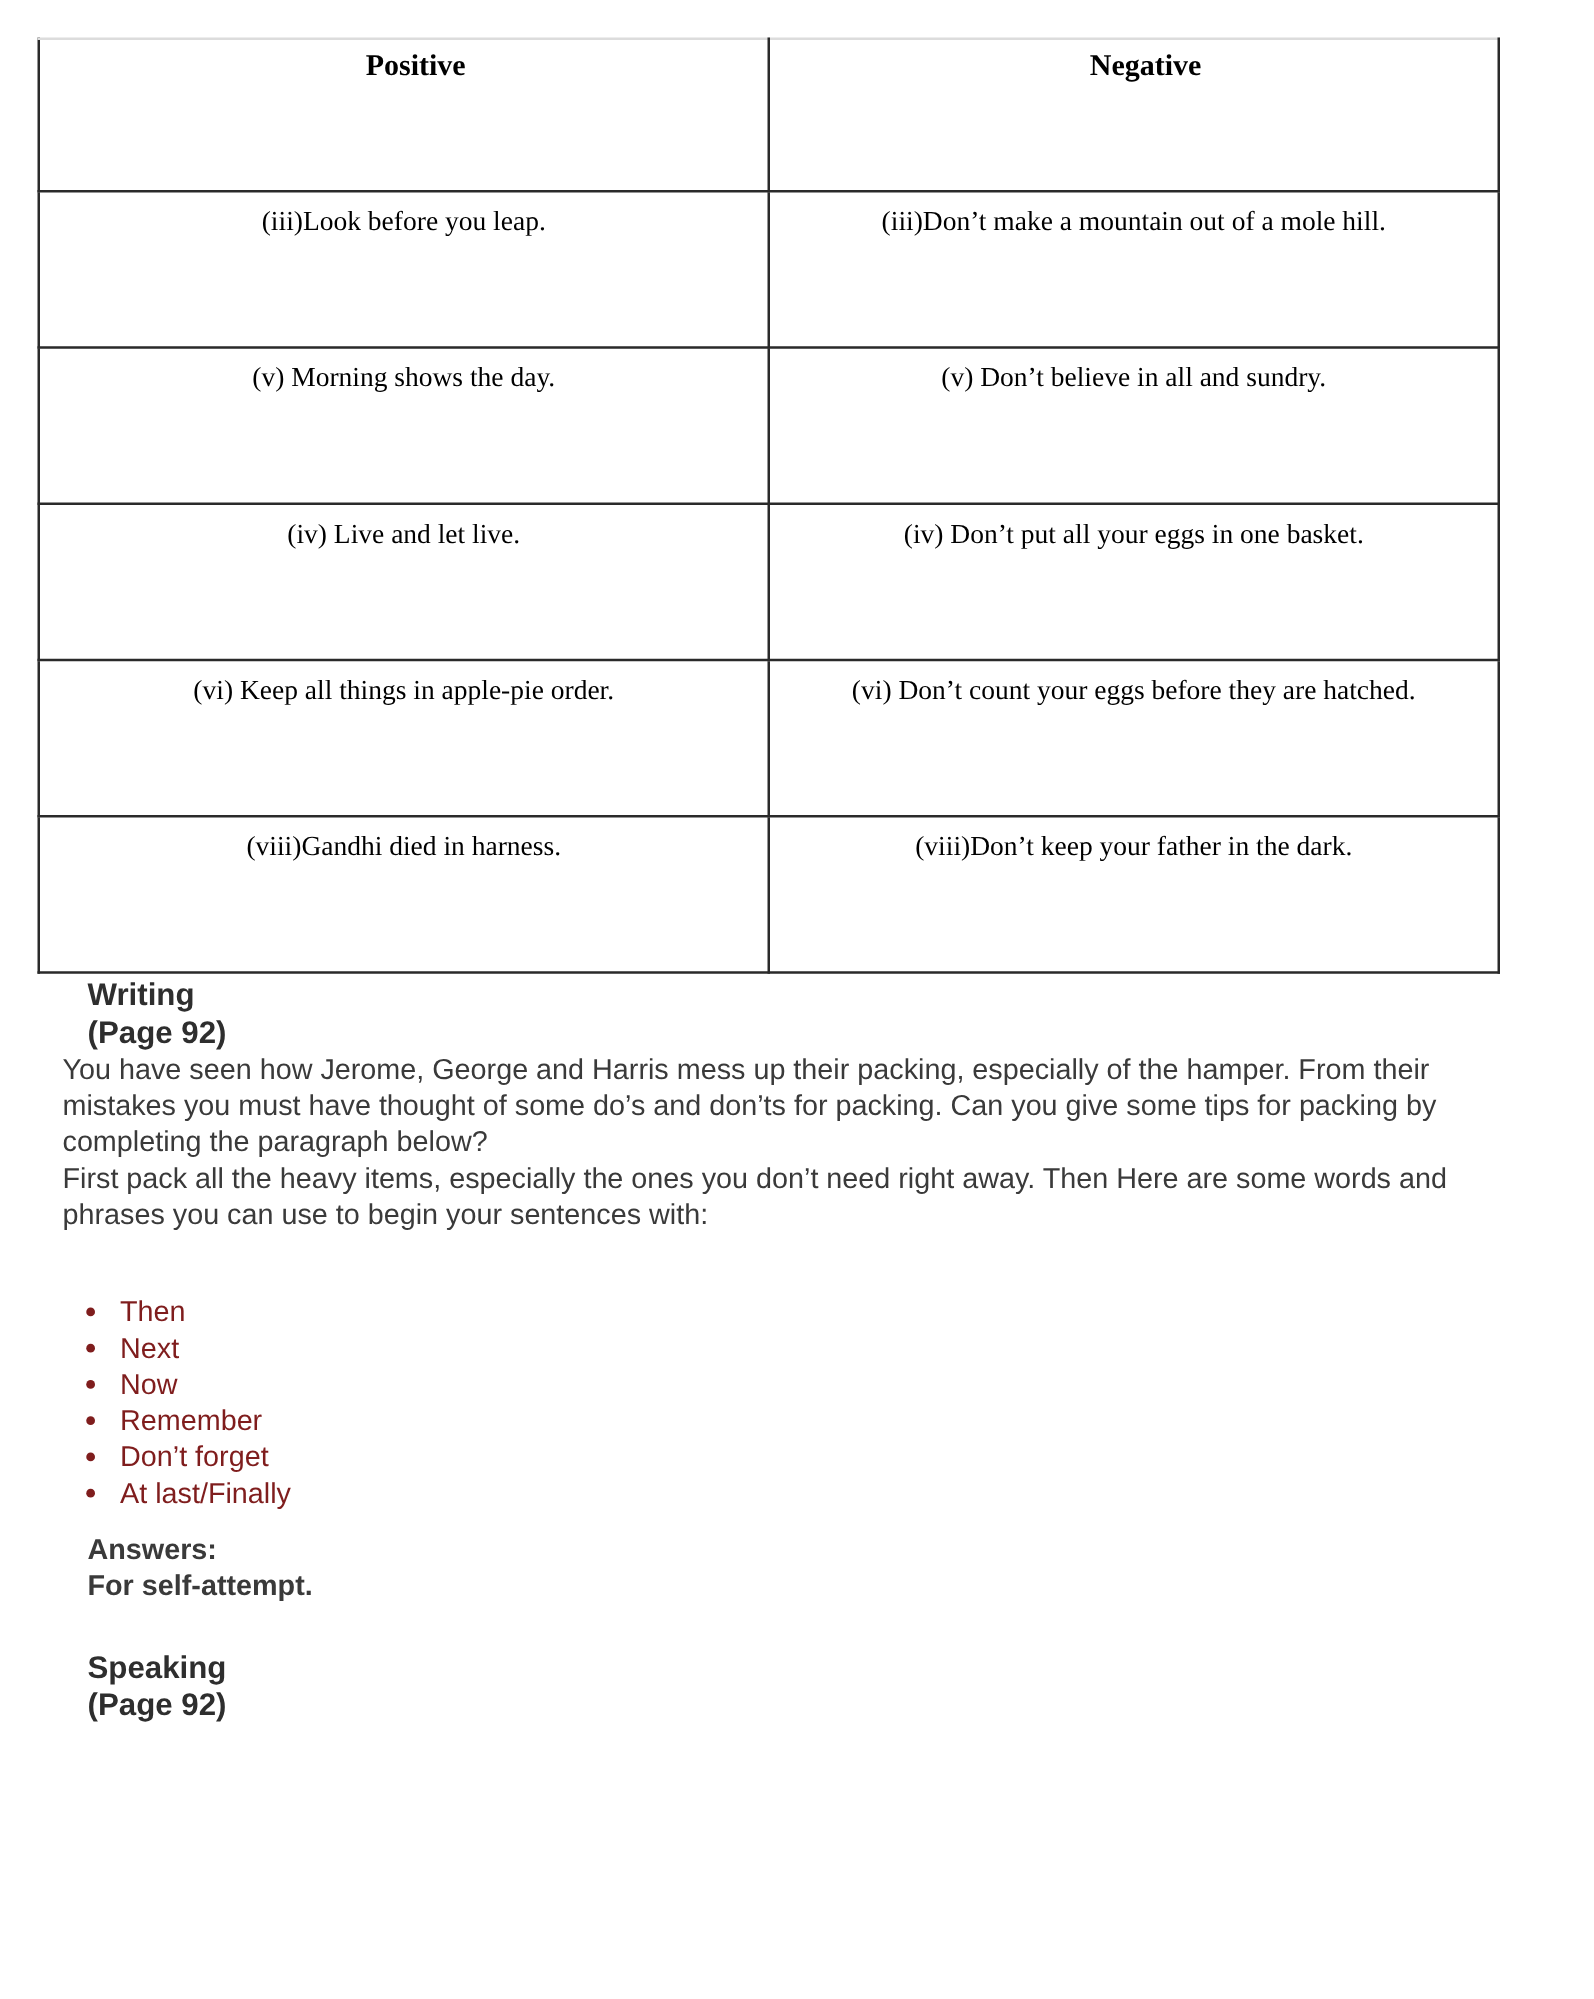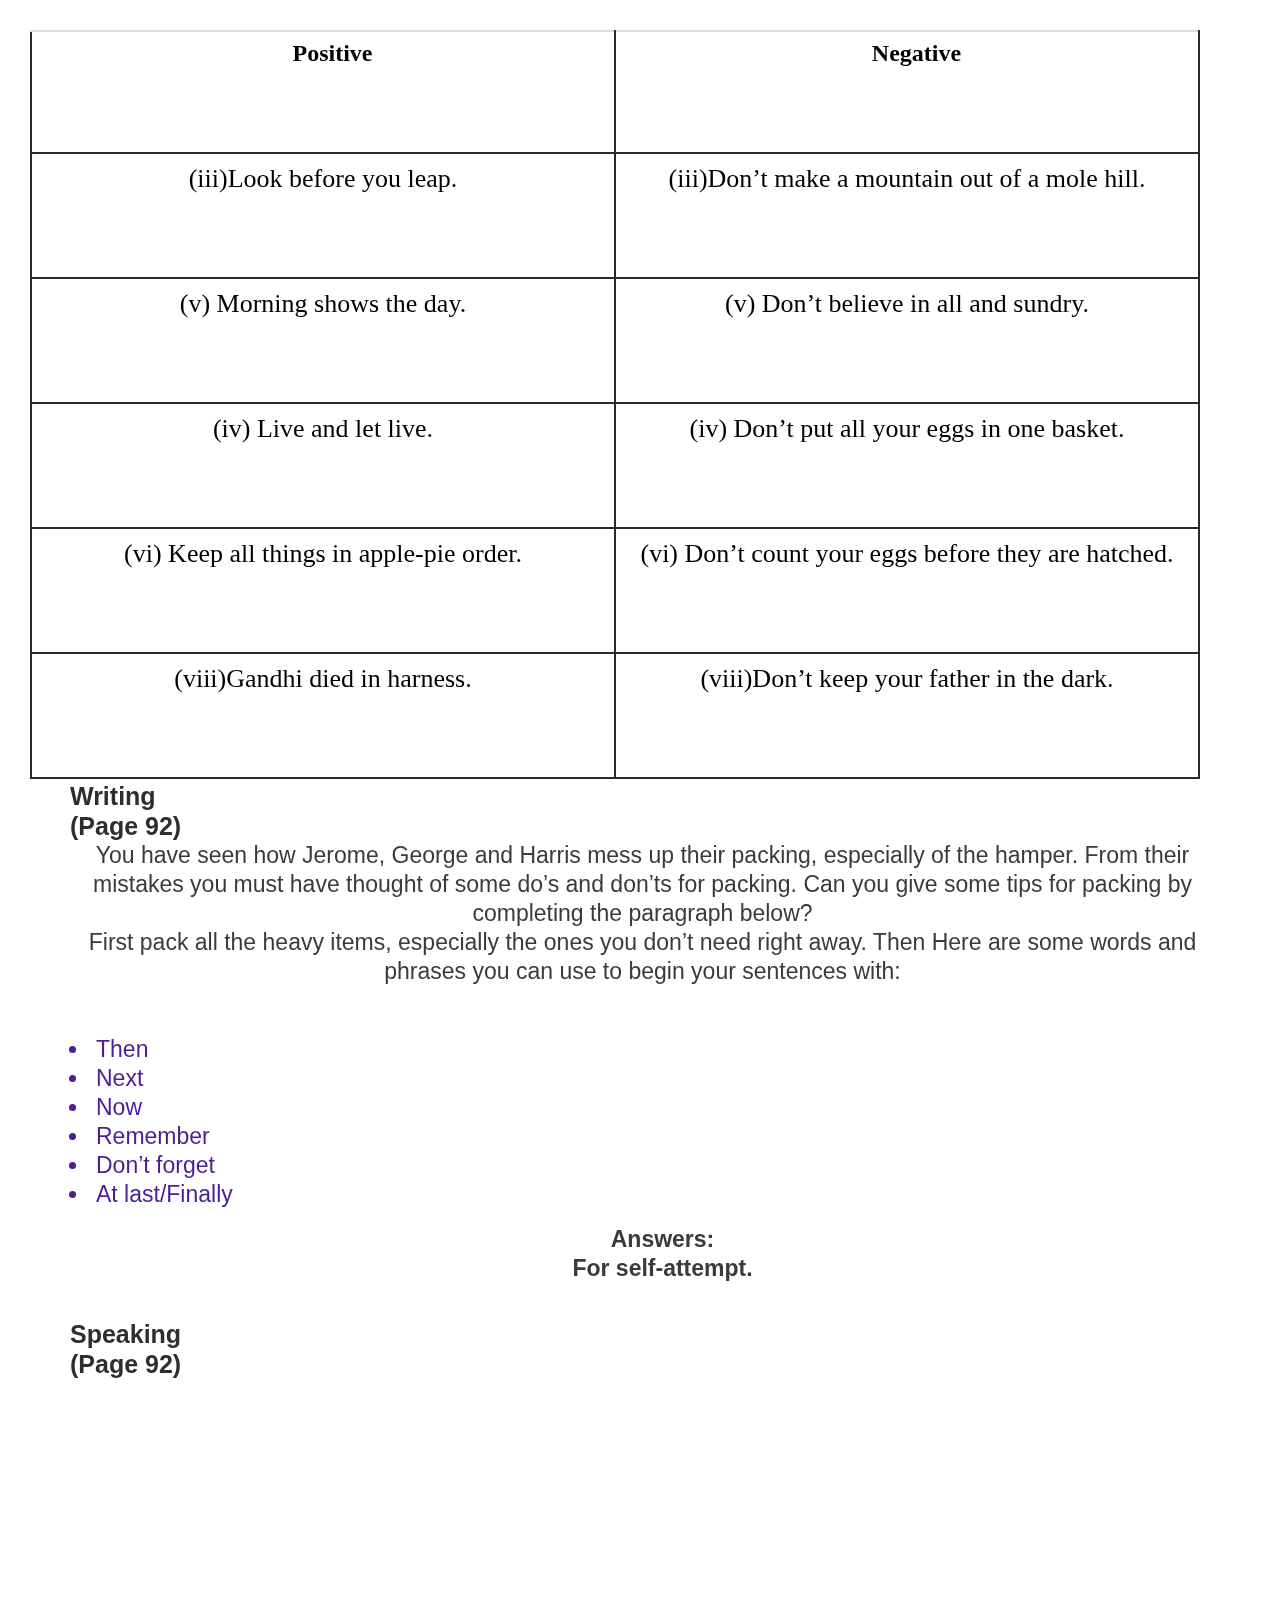--- a/index.html
+++ b/index.html
@@ -36,52 +36,51 @@
   .proverbs thead th {
     border-top: 2px solid #dcdcdc;
     height: 122px;
     padding-top: 8px;
     font-size: 24px;
     font-weight: bold;
   }
   .proverbs tbody td {
     height: 125px;
     padding: 10px 6px 0 6px;
-    font-size: 26px;
+    font-size: 22px;
     font-weight: normal;
   }
 
   
   .heading-block { margin-top: 2px; }
   .heading-line {
     font-size: 25px;
     font-weight: bold;
     line-height: 30px;
     color: #2e2e2e;
   }
 
   
   p.body {
     font-size: 23px;
     line-height: 29px;
     margin: 0;
     width: 1205px;
     color: #3a3a3a;
-    text-align: center;
   }
   .para-1 { margin-top: 36px; }
   .para-2 { margin-top: 35px; }
 
   
   ul.words {
     margin: 49px 0 16px 0;
     padding: 0 0 0 60px;
     font-size: 23px;
     line-height: 29px;
-    color: #4c1d95;
+    color: #7f1d1d;
   }
   ul.words li { padding-left: 6px; }
 
   
   .answers { margin-top: 16px; font-weight: bold; }
   .answers p { margin: 0; }
 
   .speaking-block { margin-top: 36px; }
 </style>
 </head>

